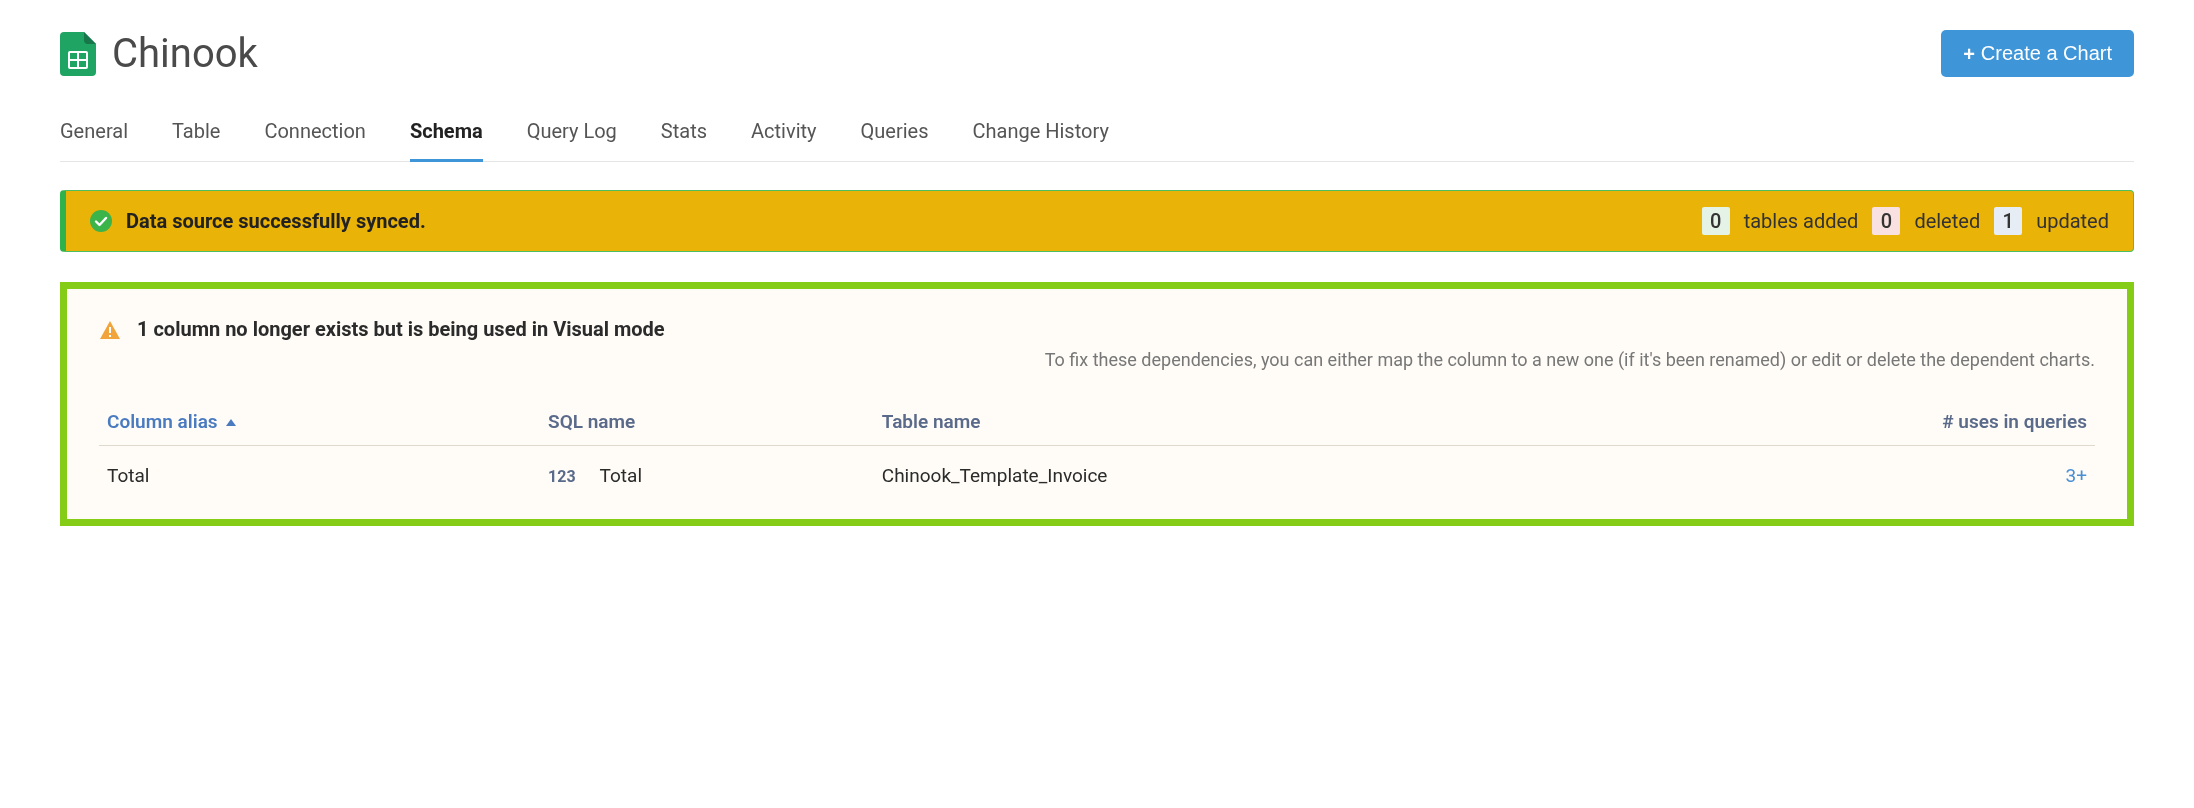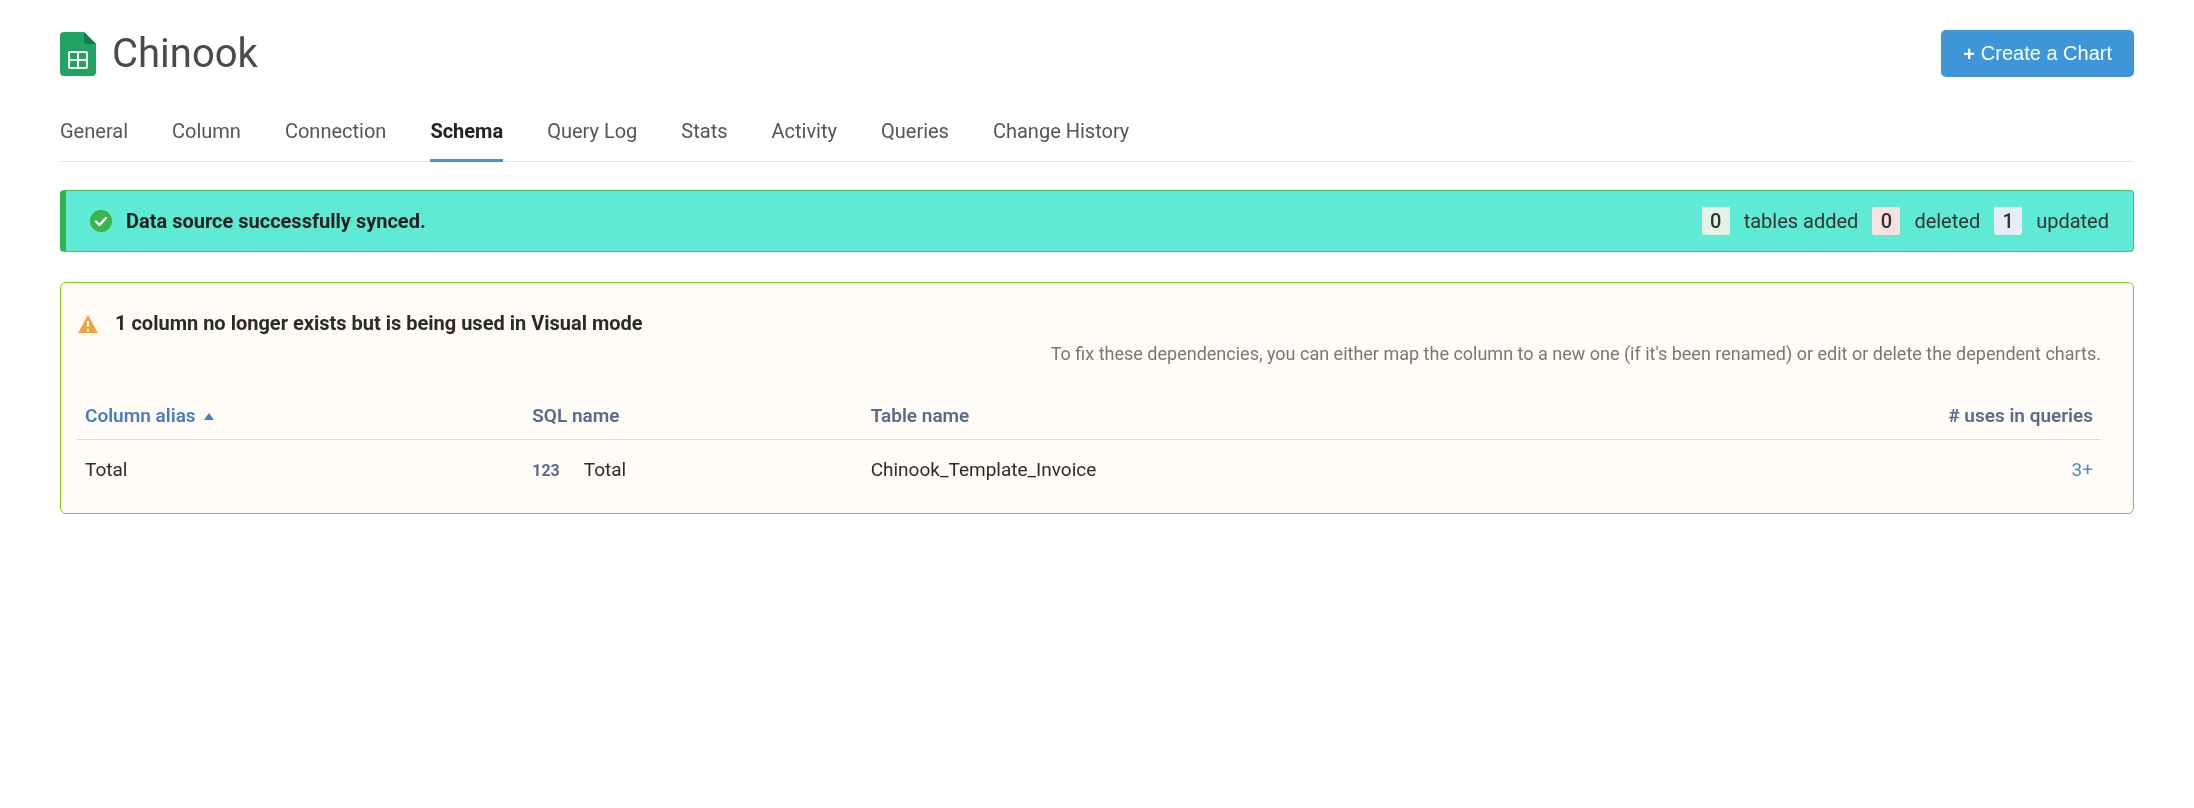--- a/index.html
+++ b/index.html
@@ -60,21 +60,21 @@
   }
   .tab.active {
     color: #222;
     font-weight: 700;
     border-bottom-color: #3e95d8;
   }
   .alert-success {
     border: 1px solid #4dbf5f;
     border-left: 6px solid #2fb24b;
     border-radius: 4px;
-    background: #5eead4;
+    background: #eab308;
     padding: 16px 24px;
     display: flex;
     align-items: center;
     justify-content: space-between;
     margin-bottom: 30px;
   }
   .alert-left {
     display: flex;
     align-items: center;
     gap: 14px;
@@ -102,24 +102,24 @@
     text-align: center;
     padding: 2px 8px;
     border-radius: 2px;
     font-weight: 500;
   }
   .badge-added { background: #e5f2e6; }
   .badge-deleted { background: #f9e1e1; }
   .badge-updated { background: #e6edf5; }
 
   .warning-panel {
-    border: 1px solid #84cc16;
-    border-radius: 6px;
+    border: 7px solid #84cc16;
+    border-radius: 0;
     background: #fffcf7;
-    padding: 28px 32px 20px 16px;
+    padding: 28px 32px 20px 32px;
   }
   .warning-header {
     display: flex;
     align-items: flex-start;
     gap: 16px;
     margin-bottom: 8px;
   }
   .warn-icon {
     width: 22px;
     height: 20px;
@@ -194,21 +194,21 @@
     <h1 class="page-title">Chinook</h1>
   </div>
   <button class="create-btn">
     <span class="plus">+</span>
     <span>Create a Chart</span>
   </button>
 </div>
 
 <div class="tabs">
   <div class="tab">General</div>
-  <div class="tab">Column</div>
+  <div class="tab">Table</div>
   <div class="tab">Connection</div>
   <div class="tab active">Schema</div>
   <div class="tab">Query Log</div>
   <div class="tab">Stats</div>
   <div class="tab">Activity</div>
   <div class="tab">Queries</div>
   <div class="tab">Change History</div>
 </div>
 
 <div class="alert-success">

